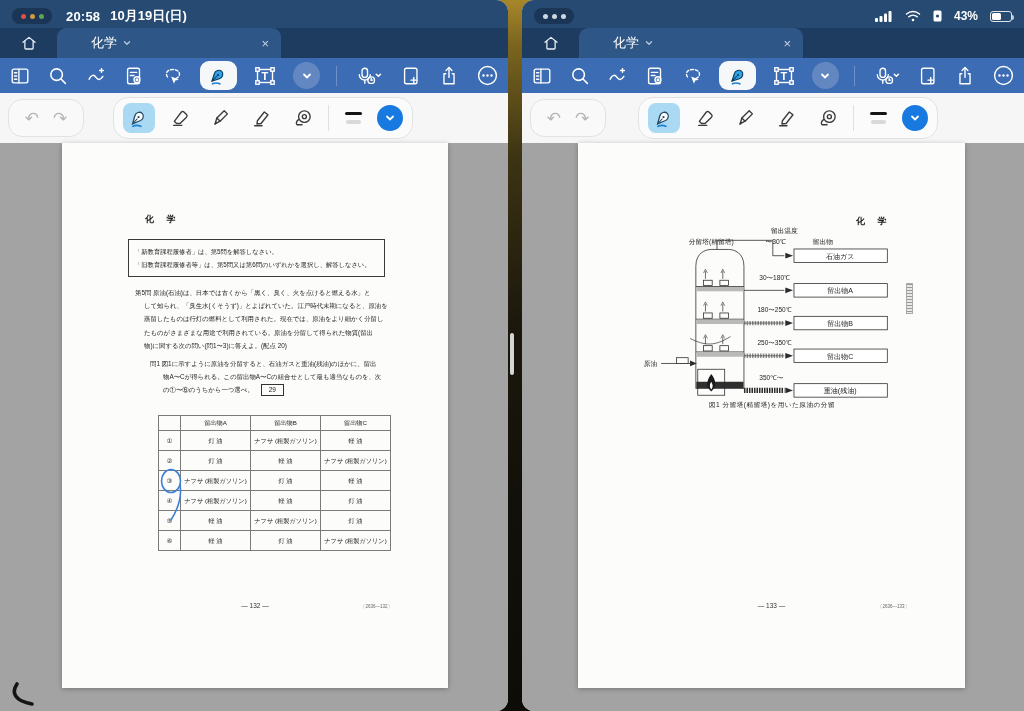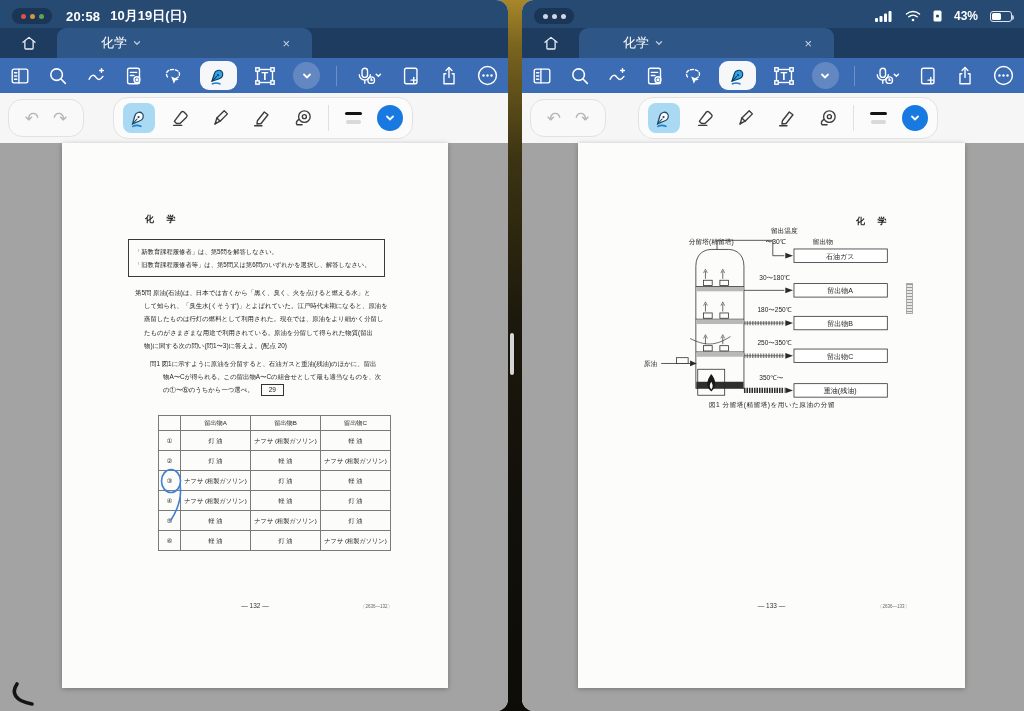--- a/index.html
+++ b/index.html
@@ -20,21 +20,21 @@
   .st-right { margin-left:auto; display:flex; align-items:center; gap:12px; }
   .st-right svg { display:block; }
   .st-batt-pct { font-size:12px; font-weight:bold; }
   .battery { position:relative; width:22px; height:11px; border:1px solid rgba(255,255,255,.85); border-radius:3px; }
   .battery .fill { position:absolute; left:1px; top:1px; bottom:1px; width:43%; background:#fff; border-radius:1.5px; }
   .battery .nub { position:absolute; right:-3px; top:3px; width:2px; height:5px; background:rgba(255,255,255,.7); border-radius:0 2px 2px 0; }
 
   
   .tabbar { position:absolute; top:28px; left:0; right:0; height:30px; background:#1d3c5f; display:flex; align-items:flex-end; }
   .hometab { width:57px; height:30px; display:flex; align-items:center; justify-content:center; }
-  .tab { width:255px; height:30px; background:#2e5686; border-radius:9px 9px 0 0; display:flex; align-items:center; color:#fff; padding:0 18px; }
+  .tab { width:224px; height:30px; background:#2e5686; border-radius:9px 9px 0 0; display:flex; align-items:center; color:#fff; padding:0 8px; }
   .tab-title { font-size:13px; margin-left:26px; }
   .tab-chev { margin-left:5px; opacity:.8; }
   .tab-close { margin-left:auto; color:#c9d4e2; font-size:13px; line-height:1; padding:2px 4px; }
 
   
   .toolbar { position:absolute; top:58px; left:0; right:0; height:35px; background:#3c6cb3; display:flex; align-items:center; justify-content:space-between; padding:0 9px; }
   .tb-btn { display:flex; align-items:center; justify-content:center; }
   .tb-btn svg { display:block; }
   .pen-pill { background:#f6f7f8; border-radius:9px; width:37px; height:29px; }
   .chev-circle { width:27px; height:27px; border-radius:50%; background:#6388c1; }

